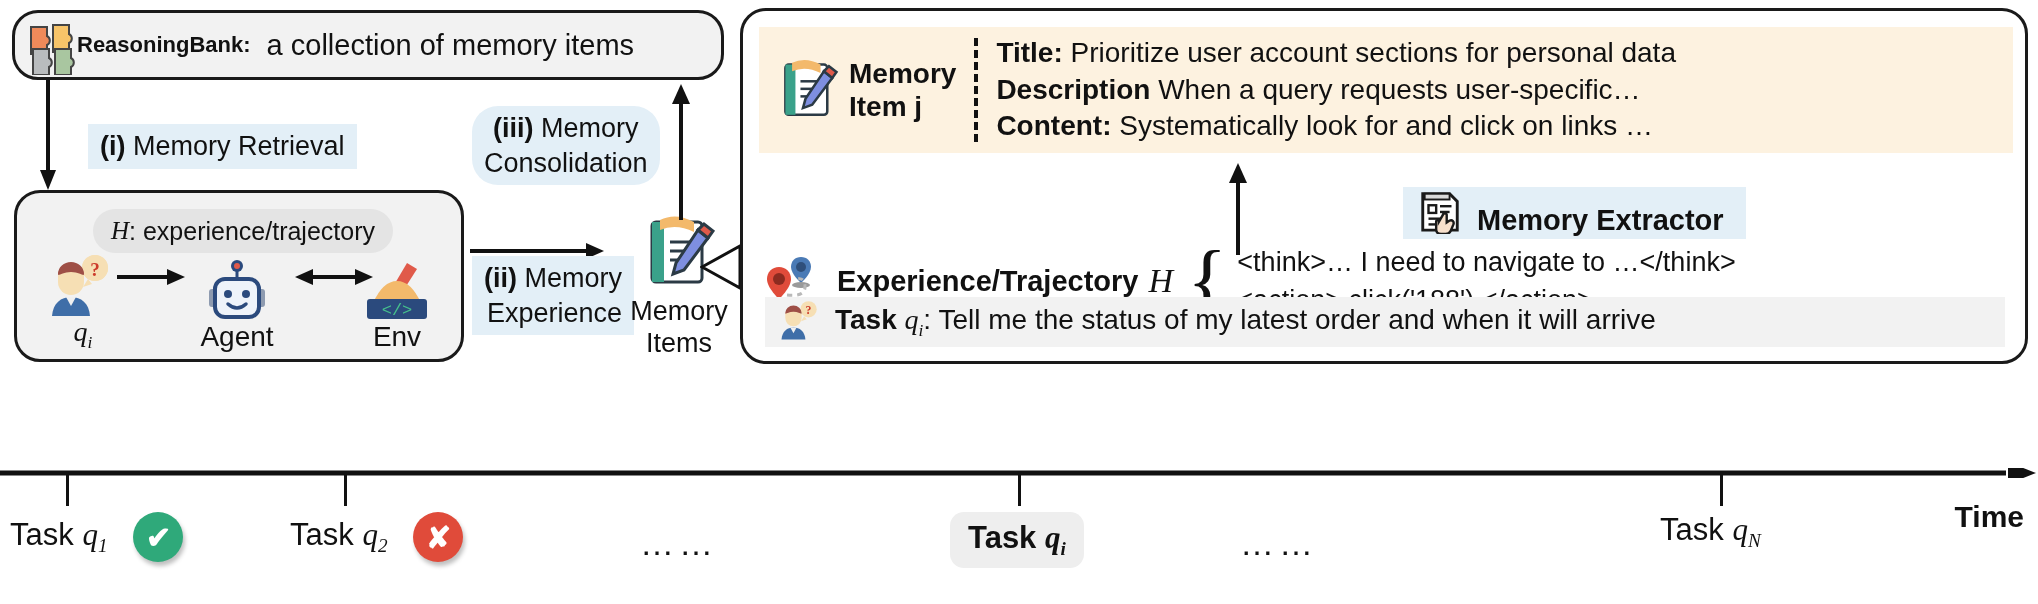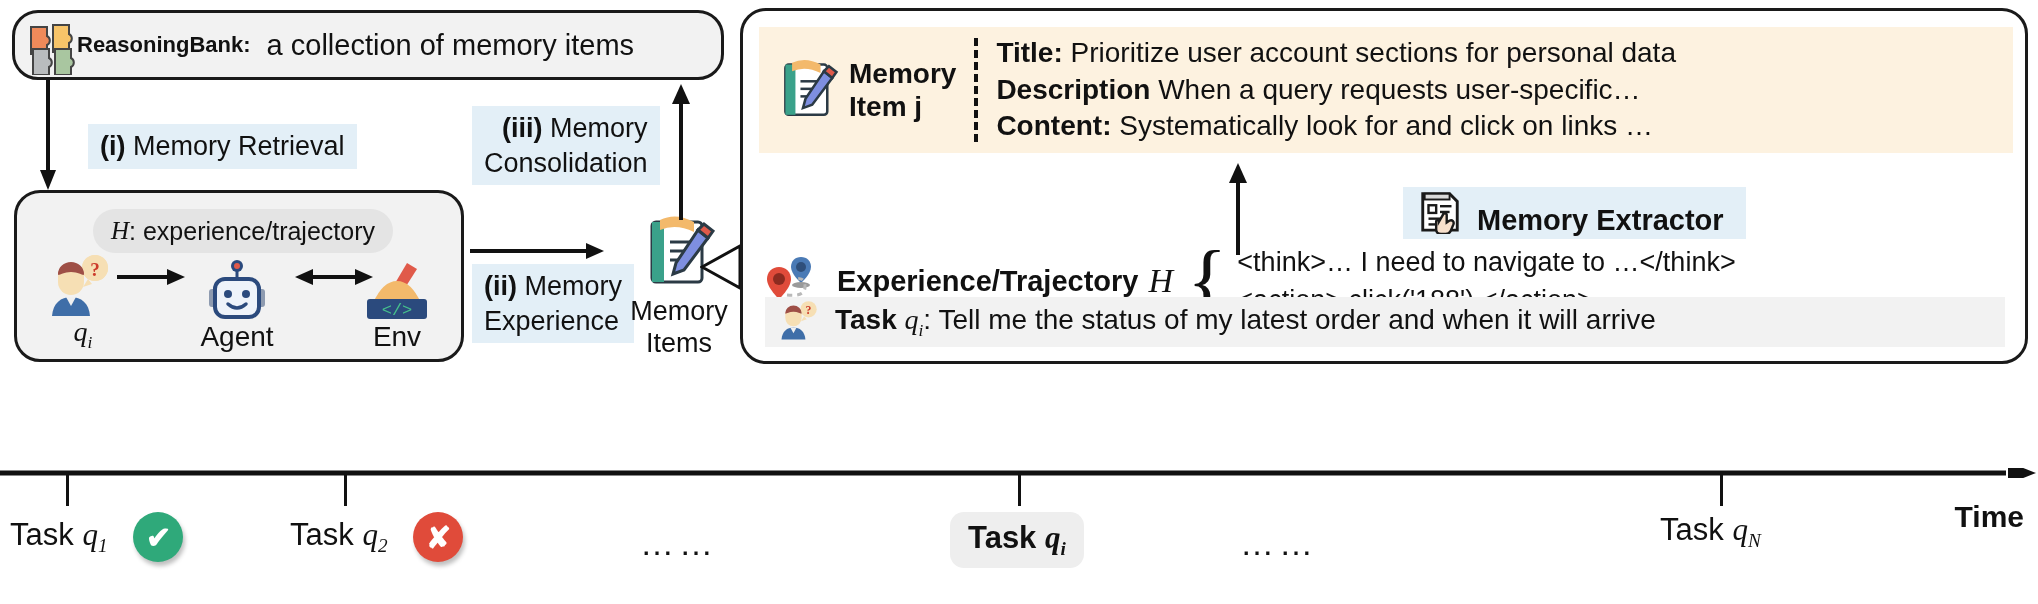--- a/index.html
+++ b/index.html
@@ -199,21 +199,21 @@
       </div>
       <div class="lbl">Env</div>
     </div>
   </div>
 
   <svg style="position:absolute;left:470px;top:240px;width:136px;height:22px;">
     <line x1="0" y1="11" x2="118" y2="11" stroke="#111" stroke-width="4"></line>
     <polygon points="134,11 116,3 116,19" fill="#111"></polygon>
   </svg>
 
-  <div class="hl" style="left:472px; top:264px; text-align:left;">
+  <div class="hl" style="left:472px; top:256px; text-align:right;">
     <div><b>(ii)</b>
       <span>Memory</span></div>
     <div>Experience</div>
   </div>
 
   <div id="memory-items-group">
     <span>
       <svg width="74" height="76" viewBox="0 0 74 76">
         <rect x="10" y="10" width="50" height="60" rx="4" fill="#ffffff" stroke="#2b3a45" stroke-width="3"></rect>
         <rect x="10" y="10" width="12" height="60" fill="#3aa18a"></rect>
@@ -226,21 +226,21 @@
         <path d="M56 18l10 8-24 32-11 4 3-11z" fill="#7e8fe0" stroke="#2b3a45" stroke-width="3"></path>
         <path d="M56 18l10 8 5-7-9-7z" fill="#e05a4a" stroke="#2b3a45" stroke-width="3"></path>
       </svg>
     </span>
     <div class="lbl">
       <div>Memory</div>
       <div>Items</div>
     </div>
   </div>
 
-  <div class="hl" style="left:472px; top:106px; text-align:right;">
+  <div class="hl" style="left:472px; top:106px; text-align:center;border-radius:26px;">
     <div><b>(iii)</b>
       <span>Memory</span></div>
     <div>Consolidation</div>
   </div>
 
   <svg style="position:absolute;left:668px;top:84px;width:26px;height:136px;">
     <line x1="13" y1="136" x2="13" y2="18" stroke="#111" stroke-width="4"></line>
     <polygon points="13,0 4,20 22,20" fill="#111"></polygon>
   </svg>
 

